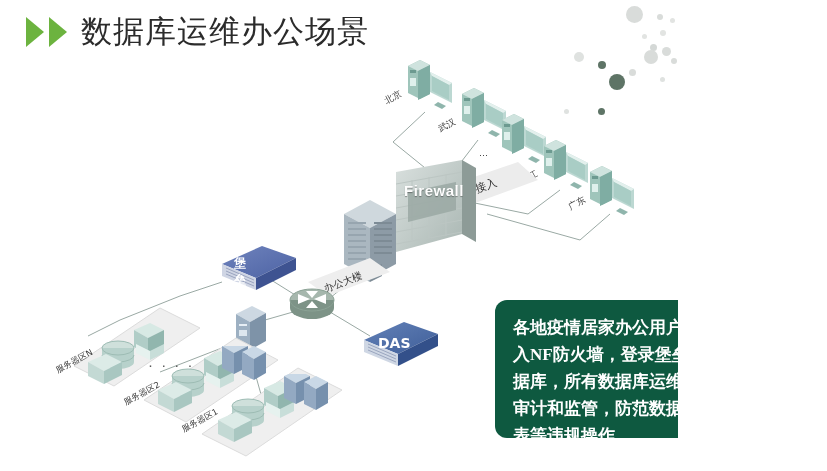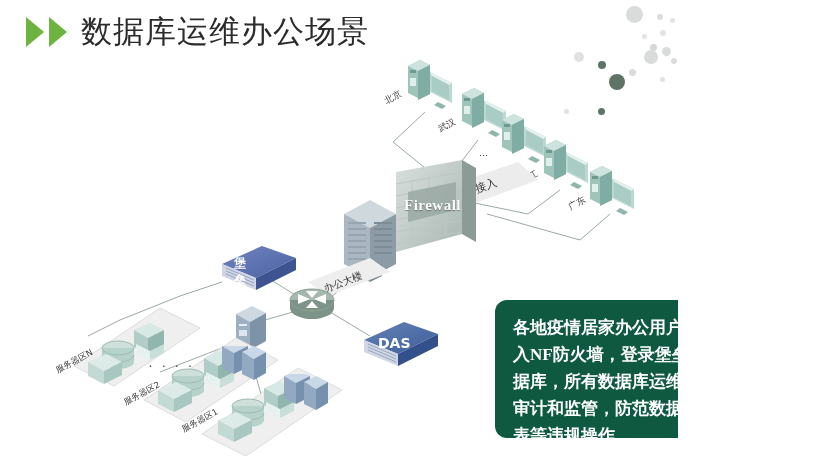--- a/index.html
+++ b/index.html
@@ -212,21 +212,21 @@
         <path d="M8,48 L74,36"></path>
       <path d="M8,60 L74,48"></path>
         <path d="M8,72 L74,60"></path>
         <path d="M8,84 L74,72"></path>
       <path d="M24,20 L24,80"></path>
         <path d="M41,17 L41,78"></path>
         <path d="M58,14 L58,76"></path>
     </g>
     <polygon points="20,32 68,22 68,50 20,62" fill="#9aa8a3" opacity=".85"></polygon>
   </svg>
-  <div class="firewall-label" style="left:404px;top:197px;font-family:Liberation Serif, serif;">Firewall</div>
+  <div class="firewall-label" style="left:404px;top:182px;">Firewall</div>
 
   <svg style="position:absolute;left:330px;top:190px;" width="80" height="100">
     <polygon points="14,24 40,10 66,24 40,38" fill="#cfd8dd"></polygon>
     <polygon points="14,24 40,38 40,88 14,74" fill="#aab7c0"></polygon>
     <polygon points="40,38 66,24 66,74 40,88" fill="#8d9ba6"></polygon>
     <g fill="#97a5af">
       <rect x="18" y="32" width="18" height="2"></rect>
         <rect x="18" y="38" width="18" height="2"></rect>
       <rect x="18" y="44" width="18" height="2"></rect>
         <rect x="18" y="50" width="18" height="2"></rect>

